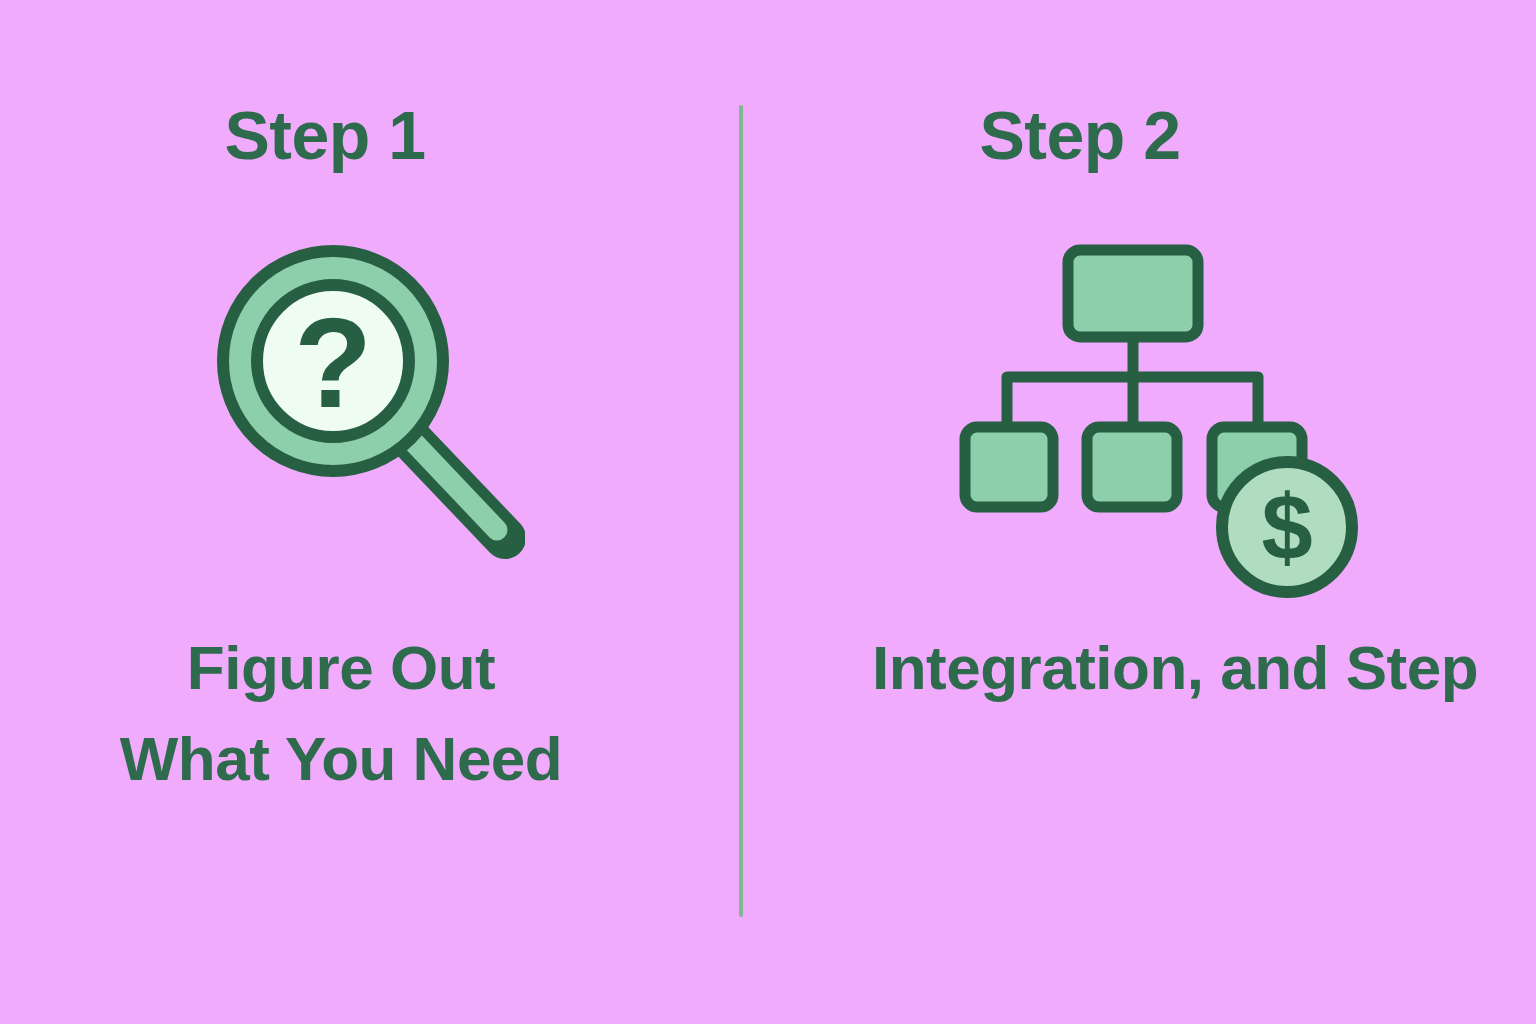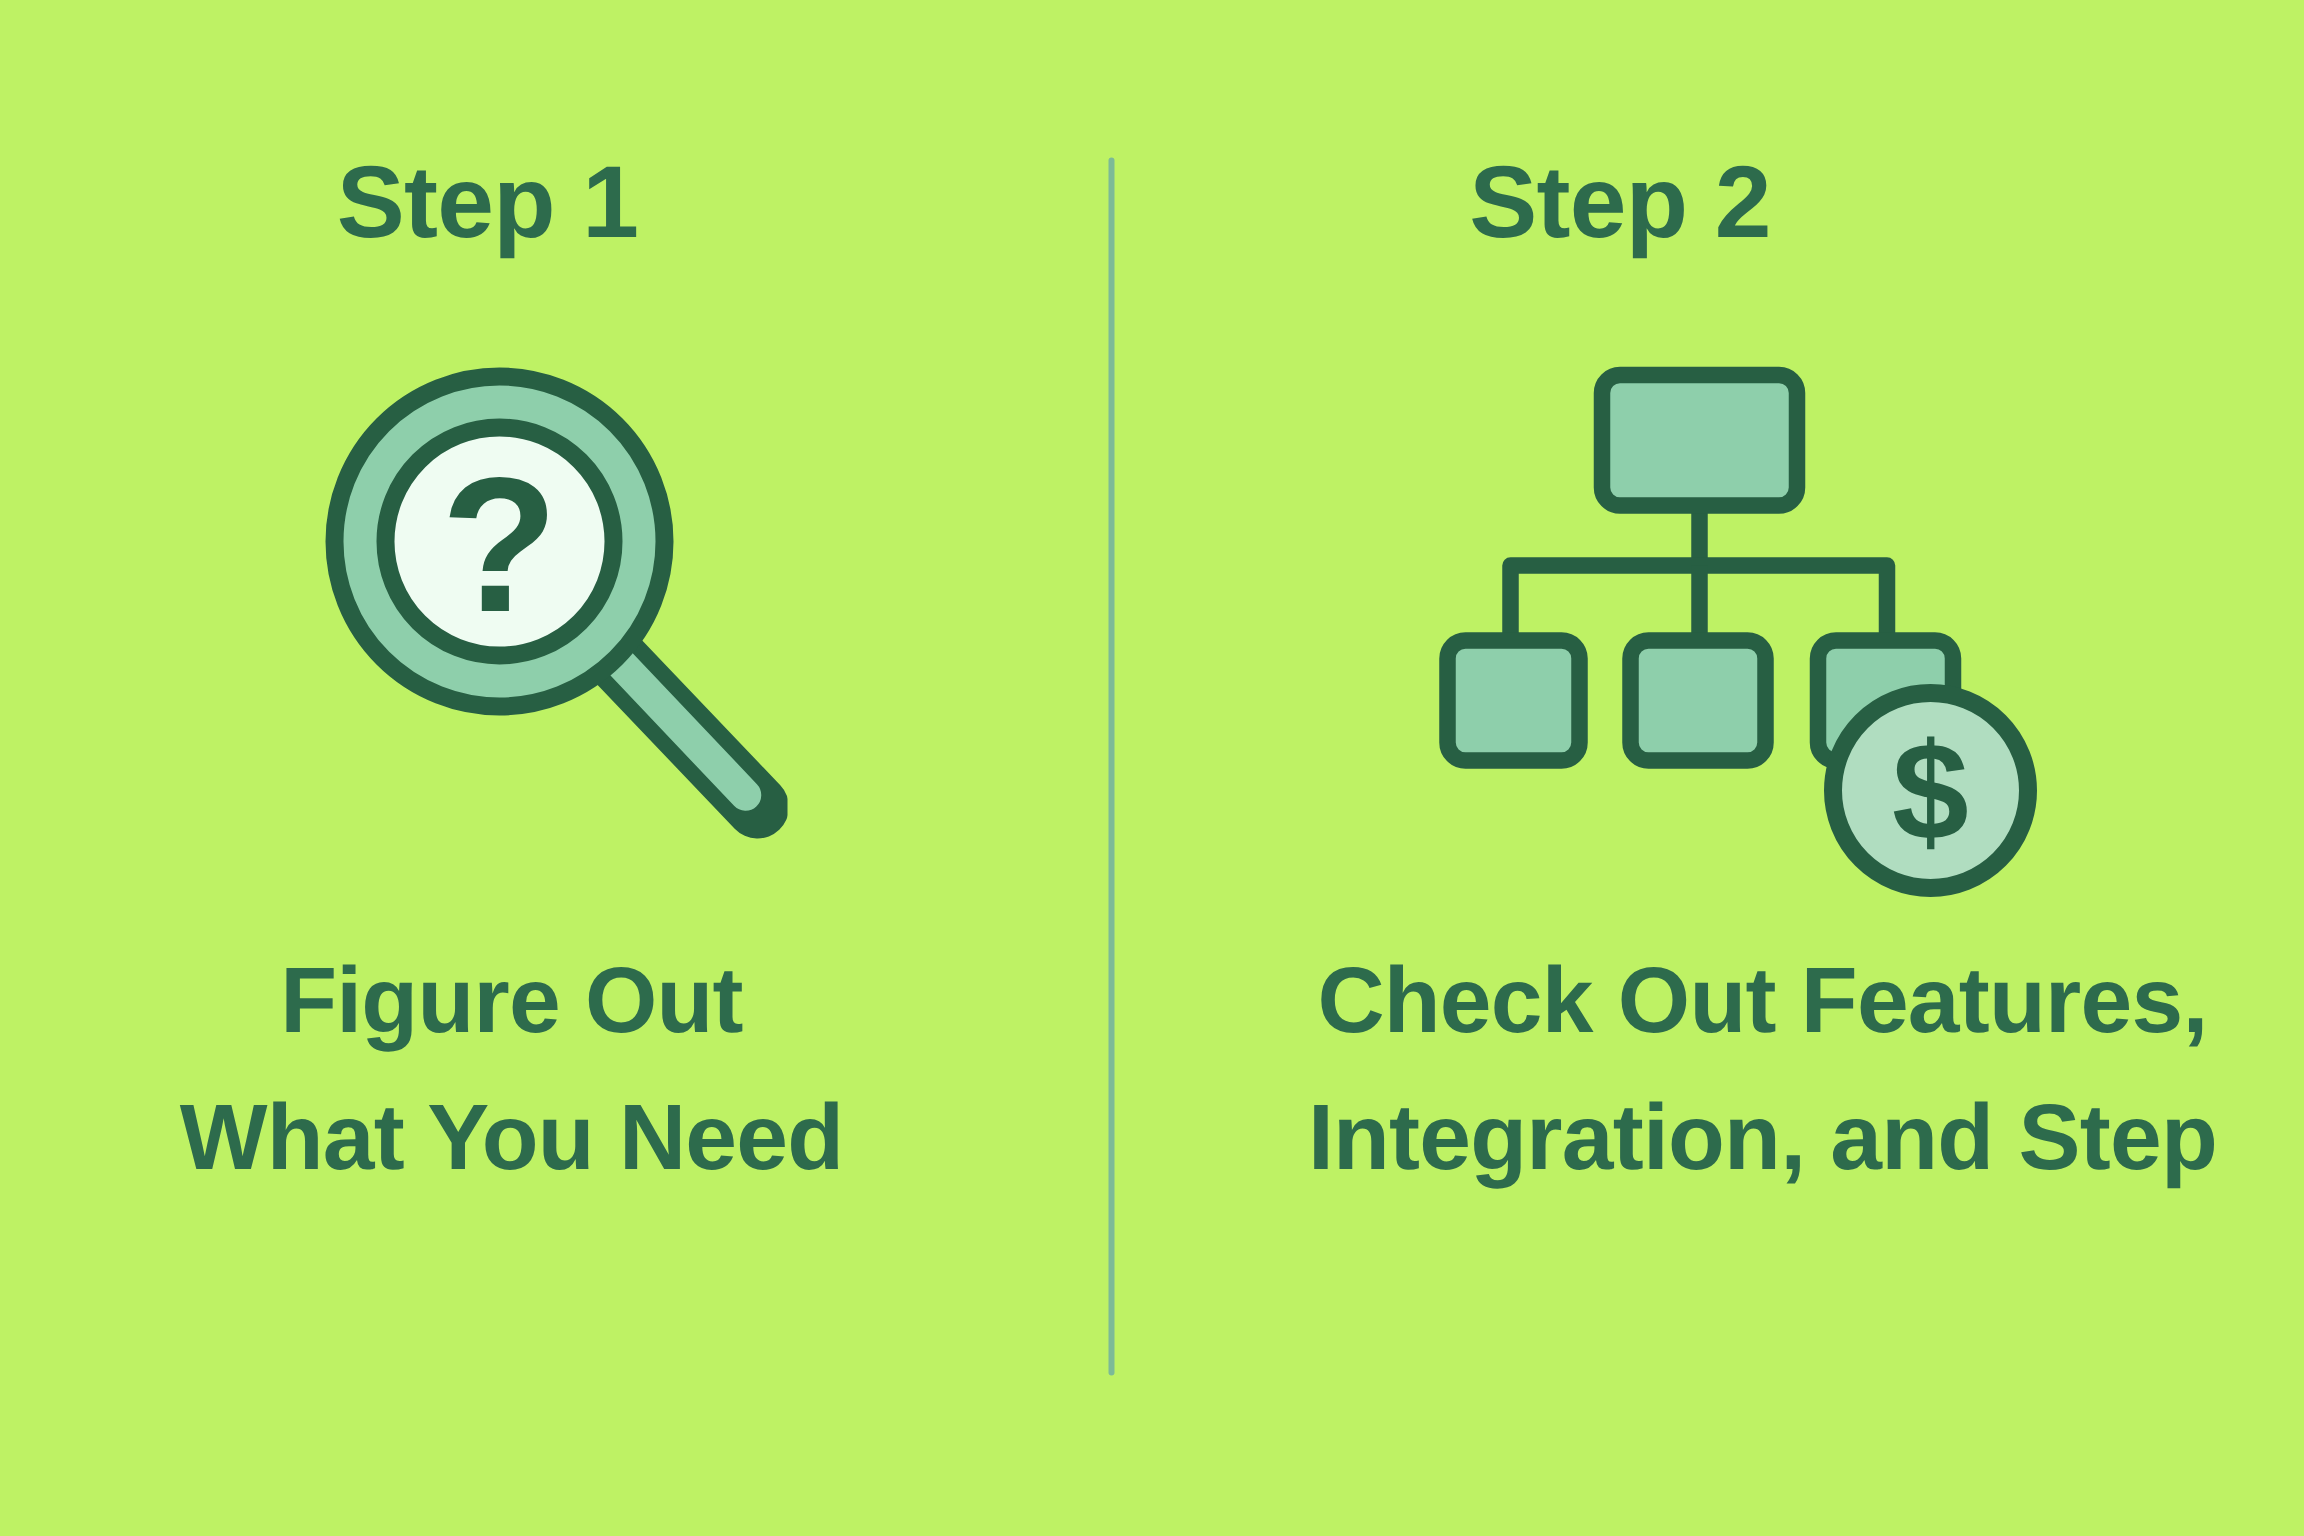--- a/index.html
+++ b/index.html
@@ -5,21 +5,21 @@
   html, body {
     margin: 0;
     padding: 0;
     background: #cfd8d2;
     font-family: "Liberation Sans", sans-serif;
   }
   .canvas {
     position: relative;
     width: 1536px;
     height: 1024px;
-    background: #bef264;
+    background: #f0abfc;
     overflow: hidden;
     margin: 0 auto;
   }
   .divider {
     position: absolute;
     left: 739px;
     top: 105px;
     width: 4px;
     height: 812px;
     background: #7cba97;
@@ -105,17 +105,16 @@
 
     <rect x="15" y="187" width="88" height="80" rx="12" fill="#8ecfab" stroke="#275f43" stroke-width="11"></rect>
     <rect x="137" y="187" width="90" height="80" rx="12" fill="#8ecfab" stroke="#275f43" stroke-width="11"></rect>
     <rect x="262" y="187" width="90" height="80" rx="12" fill="#8ecfab" stroke="#275f43" stroke-width="11"></rect>
 
     <circle cx="337" cy="287" r="65" fill="#b0ddc0" stroke="#275f43" stroke-width="12"></circle>
     <text class="svg-glyph" x="337" y="319" text-anchor="middle" font-size="92" fill="#275f43">$</text>
   </svg>
 
   <div class="step-caption" style="left:1175px;">
-    <div>Check Out Features,</div>
     <div>Integration, and Step</div>
   </div>
 
 </div>
 
 </body></html>

